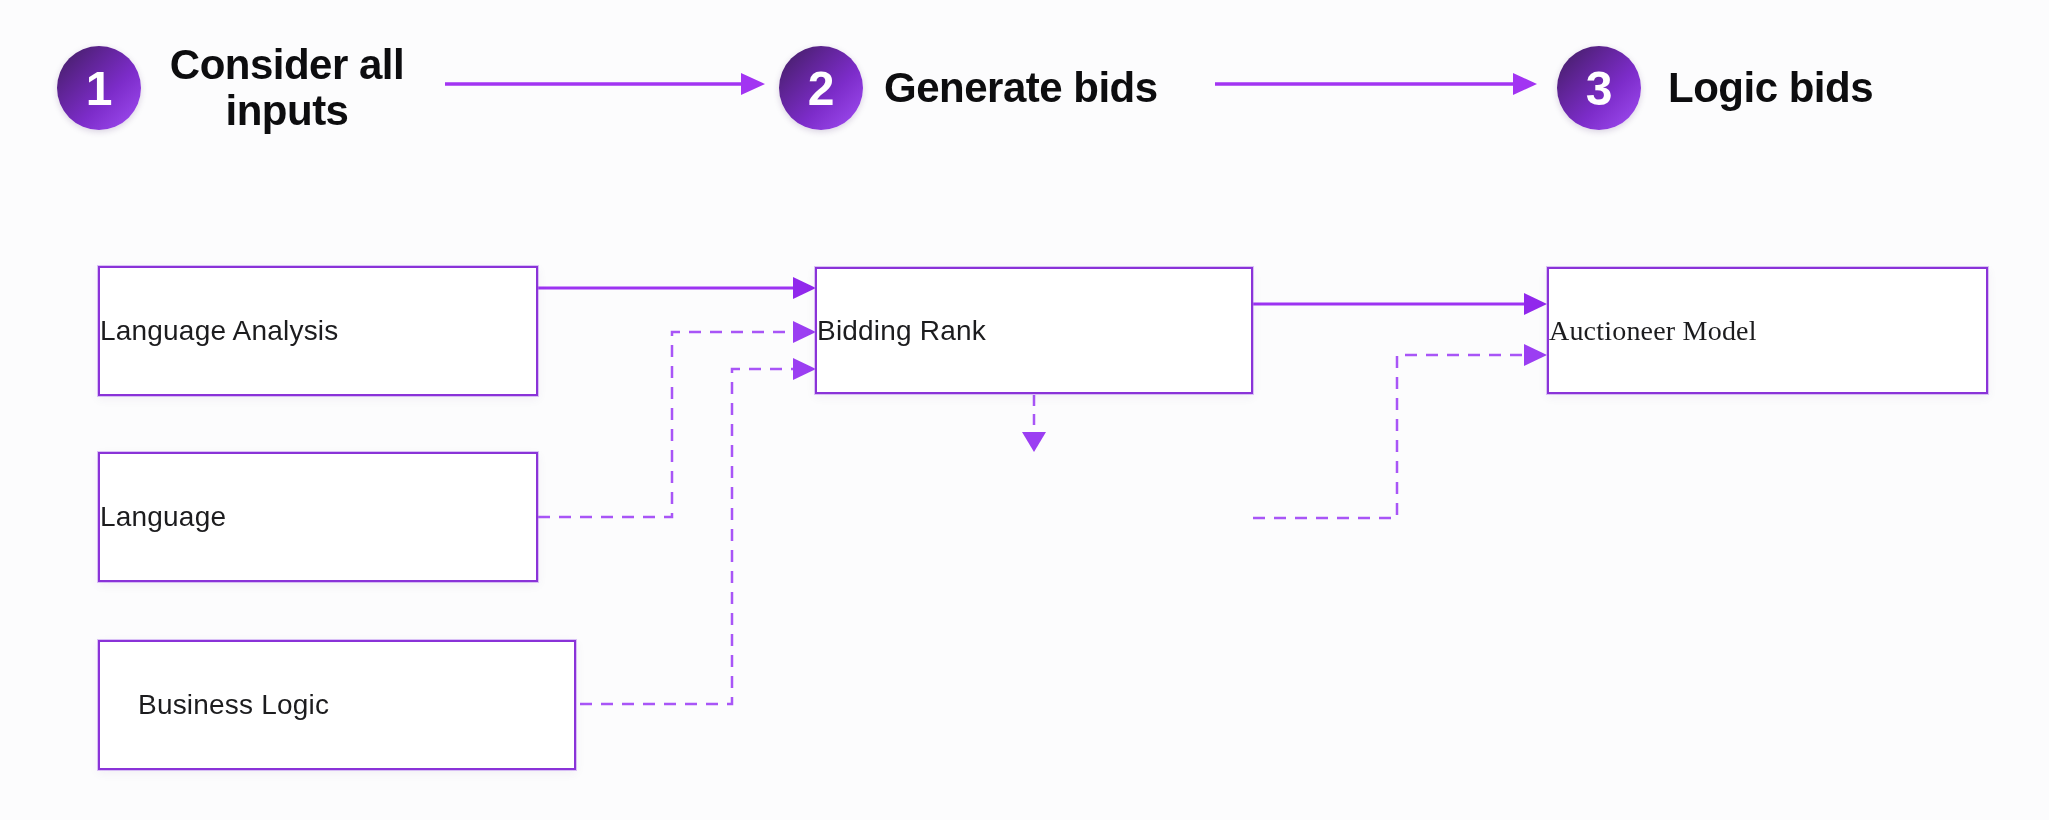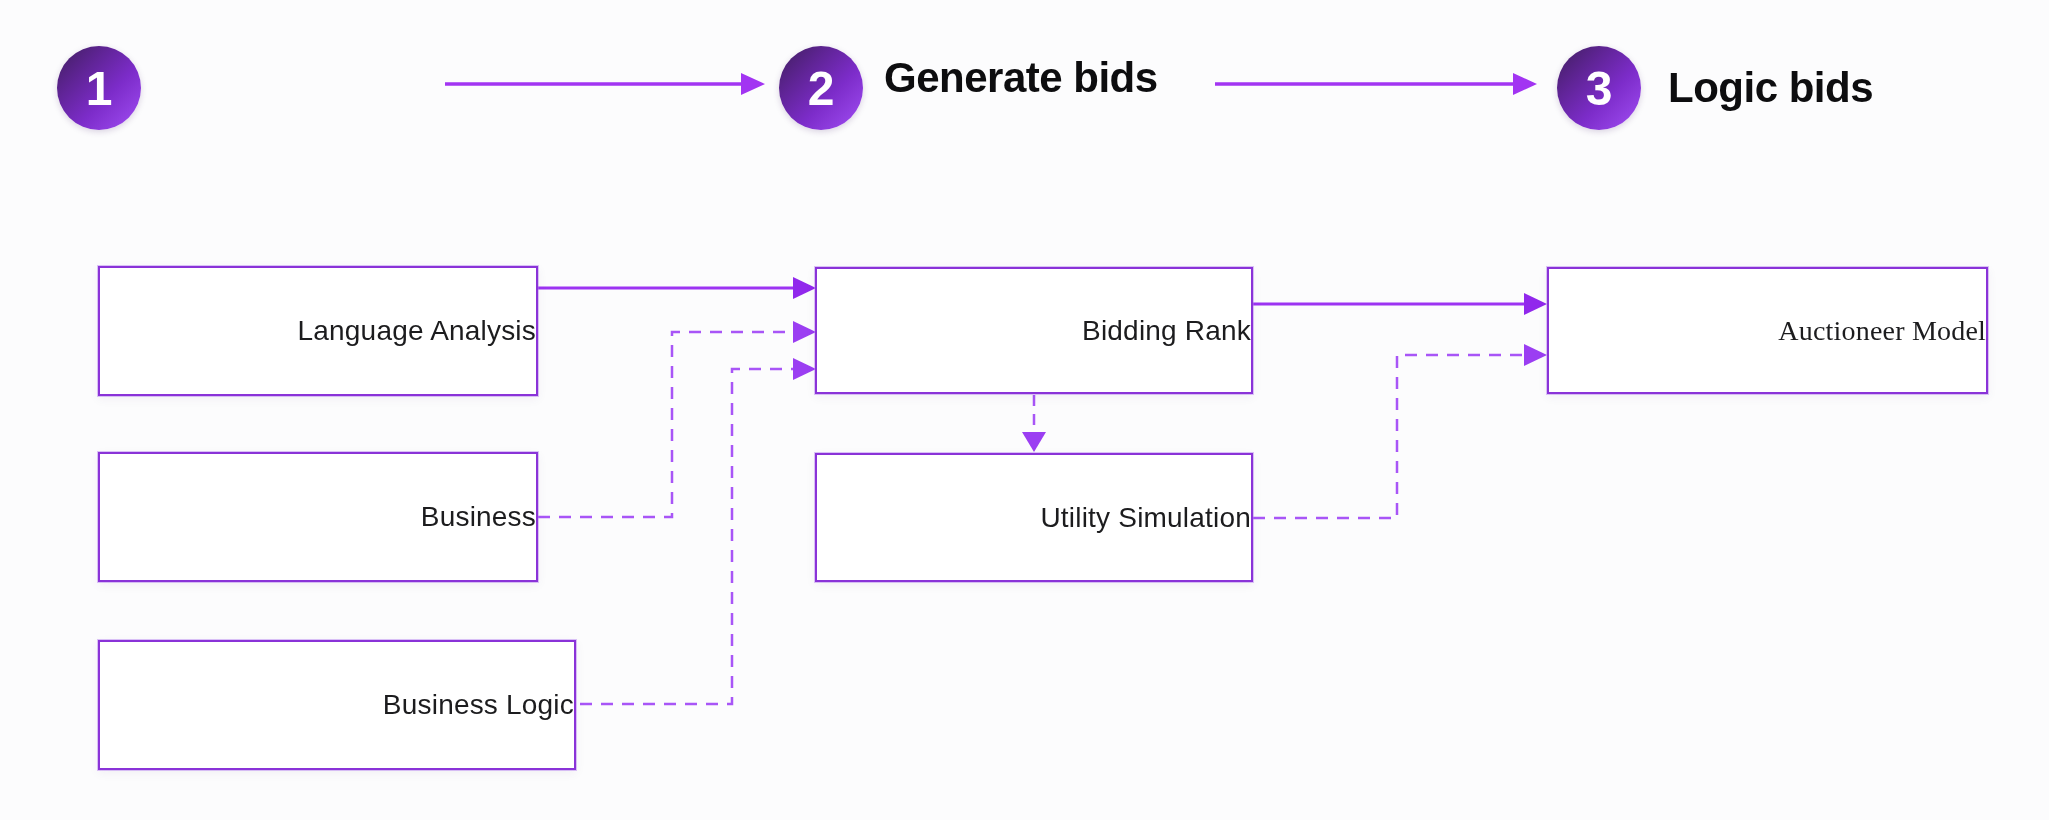--- a/index.html
+++ b/index.html
@@ -25,21 +25,21 @@
     letter-spacing:-.5px;line-height:46px;white-space:nowrap;
   }
   .step-label.two-line{width:290px;text-align:center;white-space:normal;}
 
   
   .node{
     position:absolute;background:#ffffff;
     border:2px solid #8a33d8;
     outline:1px solid rgba(178,122,240,.45);
     box-shadow:0 3px 10px rgba(70,30,110,.06);
-    display:flex;align-items:center;justify-content:flex-end;
+    display:flex;align-items:center;justify-content:flex-start;
   }
   .node span{color:#1c1c1e;font-size:28px;letter-spacing:.2px;}
 </style>
 </head>
 <body>
 
 <div class="canvas">
 
   <svg class="edges" width="2049" height="820" viewBox="0 0 2049 820">
 
@@ -64,48 +64,46 @@
     <path d="M1253 304 H1524" stroke="#9c33f2" stroke-width="3" fill="none"></path>
     <polygon points="1524,293 1524,315 1547,304" fill="#9128ec"></polygon>
 
     <path d="M1253 518 H1397 V355 H1524" stroke="#a855f7" stroke-width="2.5" stroke-dasharray="12 9" fill="none"></path>
     <polygon points="1524,344 1524,366 1547,355" fill="#9b3ef2"></polygon>
   </svg>
 
   <div class="step-circle" style="left:57px;top:46px;">
     <span>1</span>
   </div>
+  <div class="step-label two-line" style="left:142px;top:42px;">Consider all inputs</div>
 
   <div class="step-circle" style="left:779px;top:46px;">
     <span>2</span>
   </div>
-  <div class="step-label" style="left:884px;top:55px;">Generate bids</div>
+  <div class="step-label" style="left:884px;top:65px;">Generate bids</div>
 
   <div class="step-circle" style="left:1557px;top:46px;">
     <span>3</span>
   </div>
   <div class="step-label" style="left:1668px;top:65px;">Logic bids</div>
 
   <div class="node" style="left:98px;top:266px;width:436px;height:126px;">
     <span>Language Analysis</span>
   </div>
 
   <div class="node" style="left:98px;top:452px;width:436px;height:126px;">
-    <span>Business</span>
+    <span>Language</span>
   </div>
 
   <div class="node" style="left:98px;top:640px;width:436px;height:126px;padding-left:38px;">
     <span>Business Logic</span>
   </div>
 
   <div class="node" style="left:815px;top:267px;width:434px;height:123px;">
     <span>Bidding Rank</span>
   </div>
 
-  <div class="node" style="left:815px;top:453px;width:434px;height:125px;">
-    <span>Utility Simulation</span>
-  </div>
 
   <div class="node" style="left:1547px;top:267px;width:437px;height:123px;font-family:Liberation Serif, serif;">
     <span>Auctioneer Model</span>
   </div>
 
 </div>
 
 </body></html>

